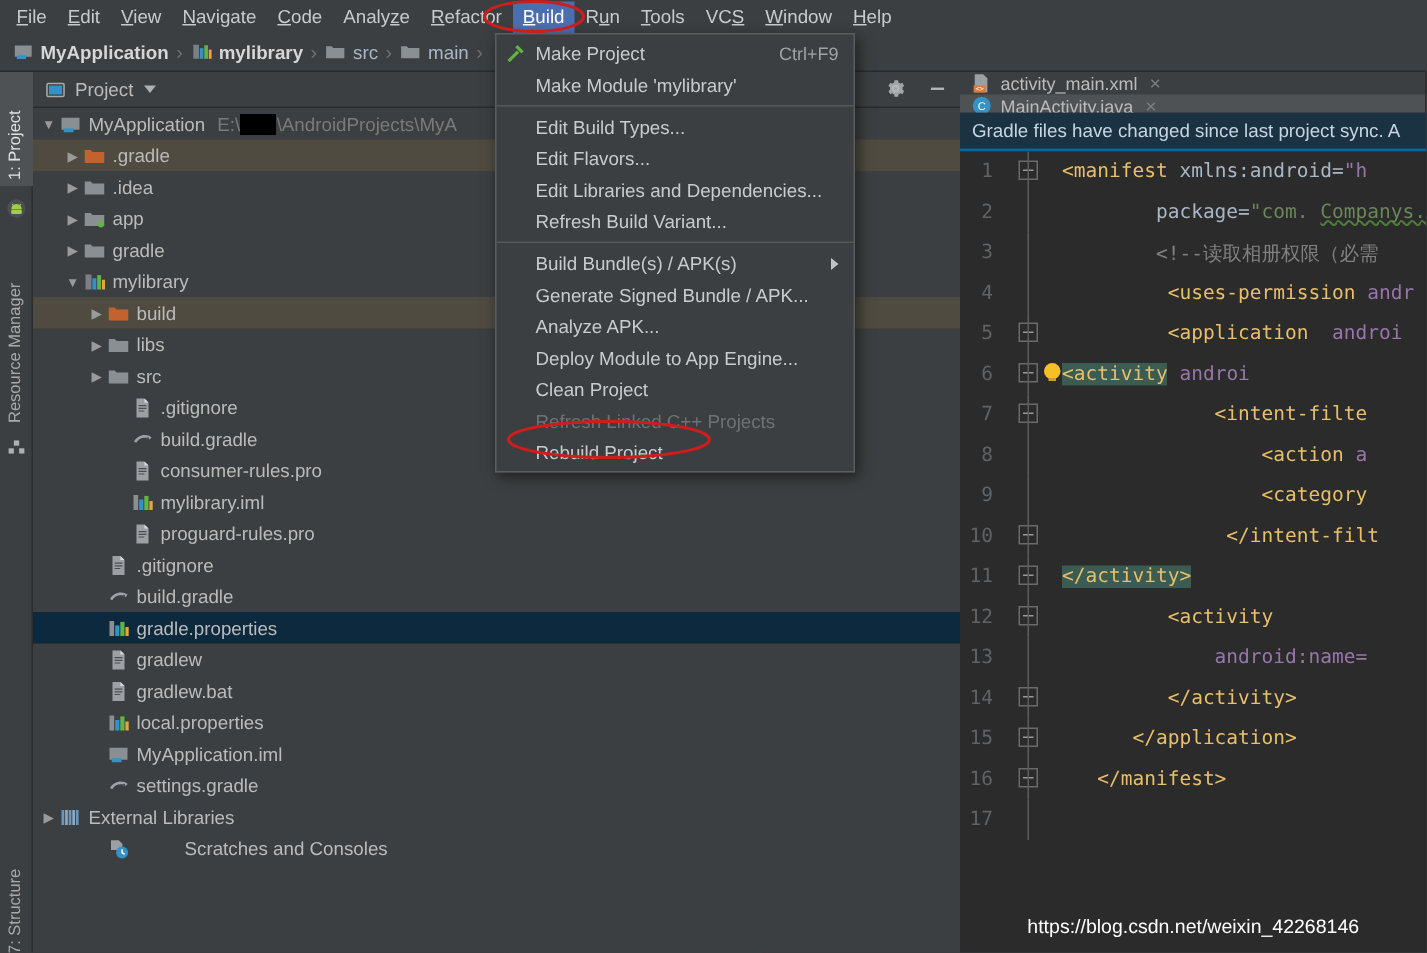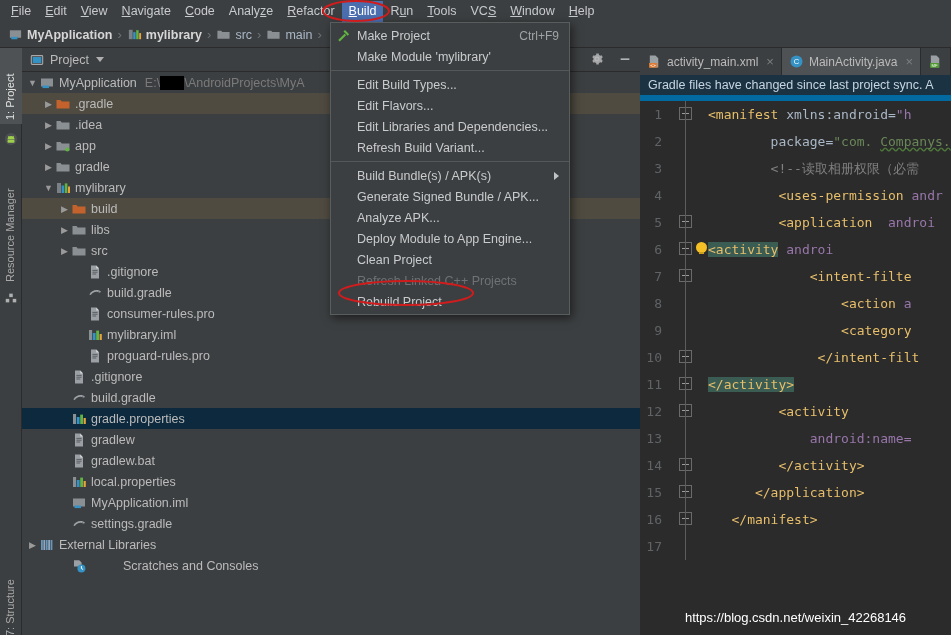--- a/index.html
+++ b/index.html
@@ -130,36 +130,36 @@
   }
   .mrow .micon { position: absolute; left: 5px; top: 3px; width: 15px; height: 15px; }
 
   
   #editor {
     position: absolute; top: 48px; left: 640px; width: 311px; height: 587px;
     background: #2b2b2b;
   }
   #edtabs {
     height: 27px; background: #3c3f41;
-    display: flex; align-items: stretch; overflow: hidden;
+    display: flex; align-items: stretch; overflow: hidden; flex-direction: column;
   }
   .edtab {
     display: flex; align-items: center; gap: 5px;
     padding: 0 7px 0 7px;
     font-size: 12px; color: #bbbbbb;
     border-right: 1px solid #2b2b2b;
     white-space: nowrap;
     position: relative;
   }
   .edtab.active { background: #4e5254; }
   .edtab .xclose { color: #7d7f80; font-size: 13px; margin-left: 3px; }
 
   #syncbar {
     height: 26px; background: #1b3243;
-    border-bottom: 6px solid #0369a1;
+    border-bottom: 2px solid #0369a1;
     display: flex; align-items: center;
     padding-left: 8px; overflow: hidden;
     font-size: 12.5px; color: #c6d5e2;
   }
 
   #codearea {
     position: absolute; top: 53px; left: 0; right: 0; bottom: 0;
     background: #2b2b2b;
     overflow: hidden;
     font-family: "DejaVu Sans Mono", monospace;

